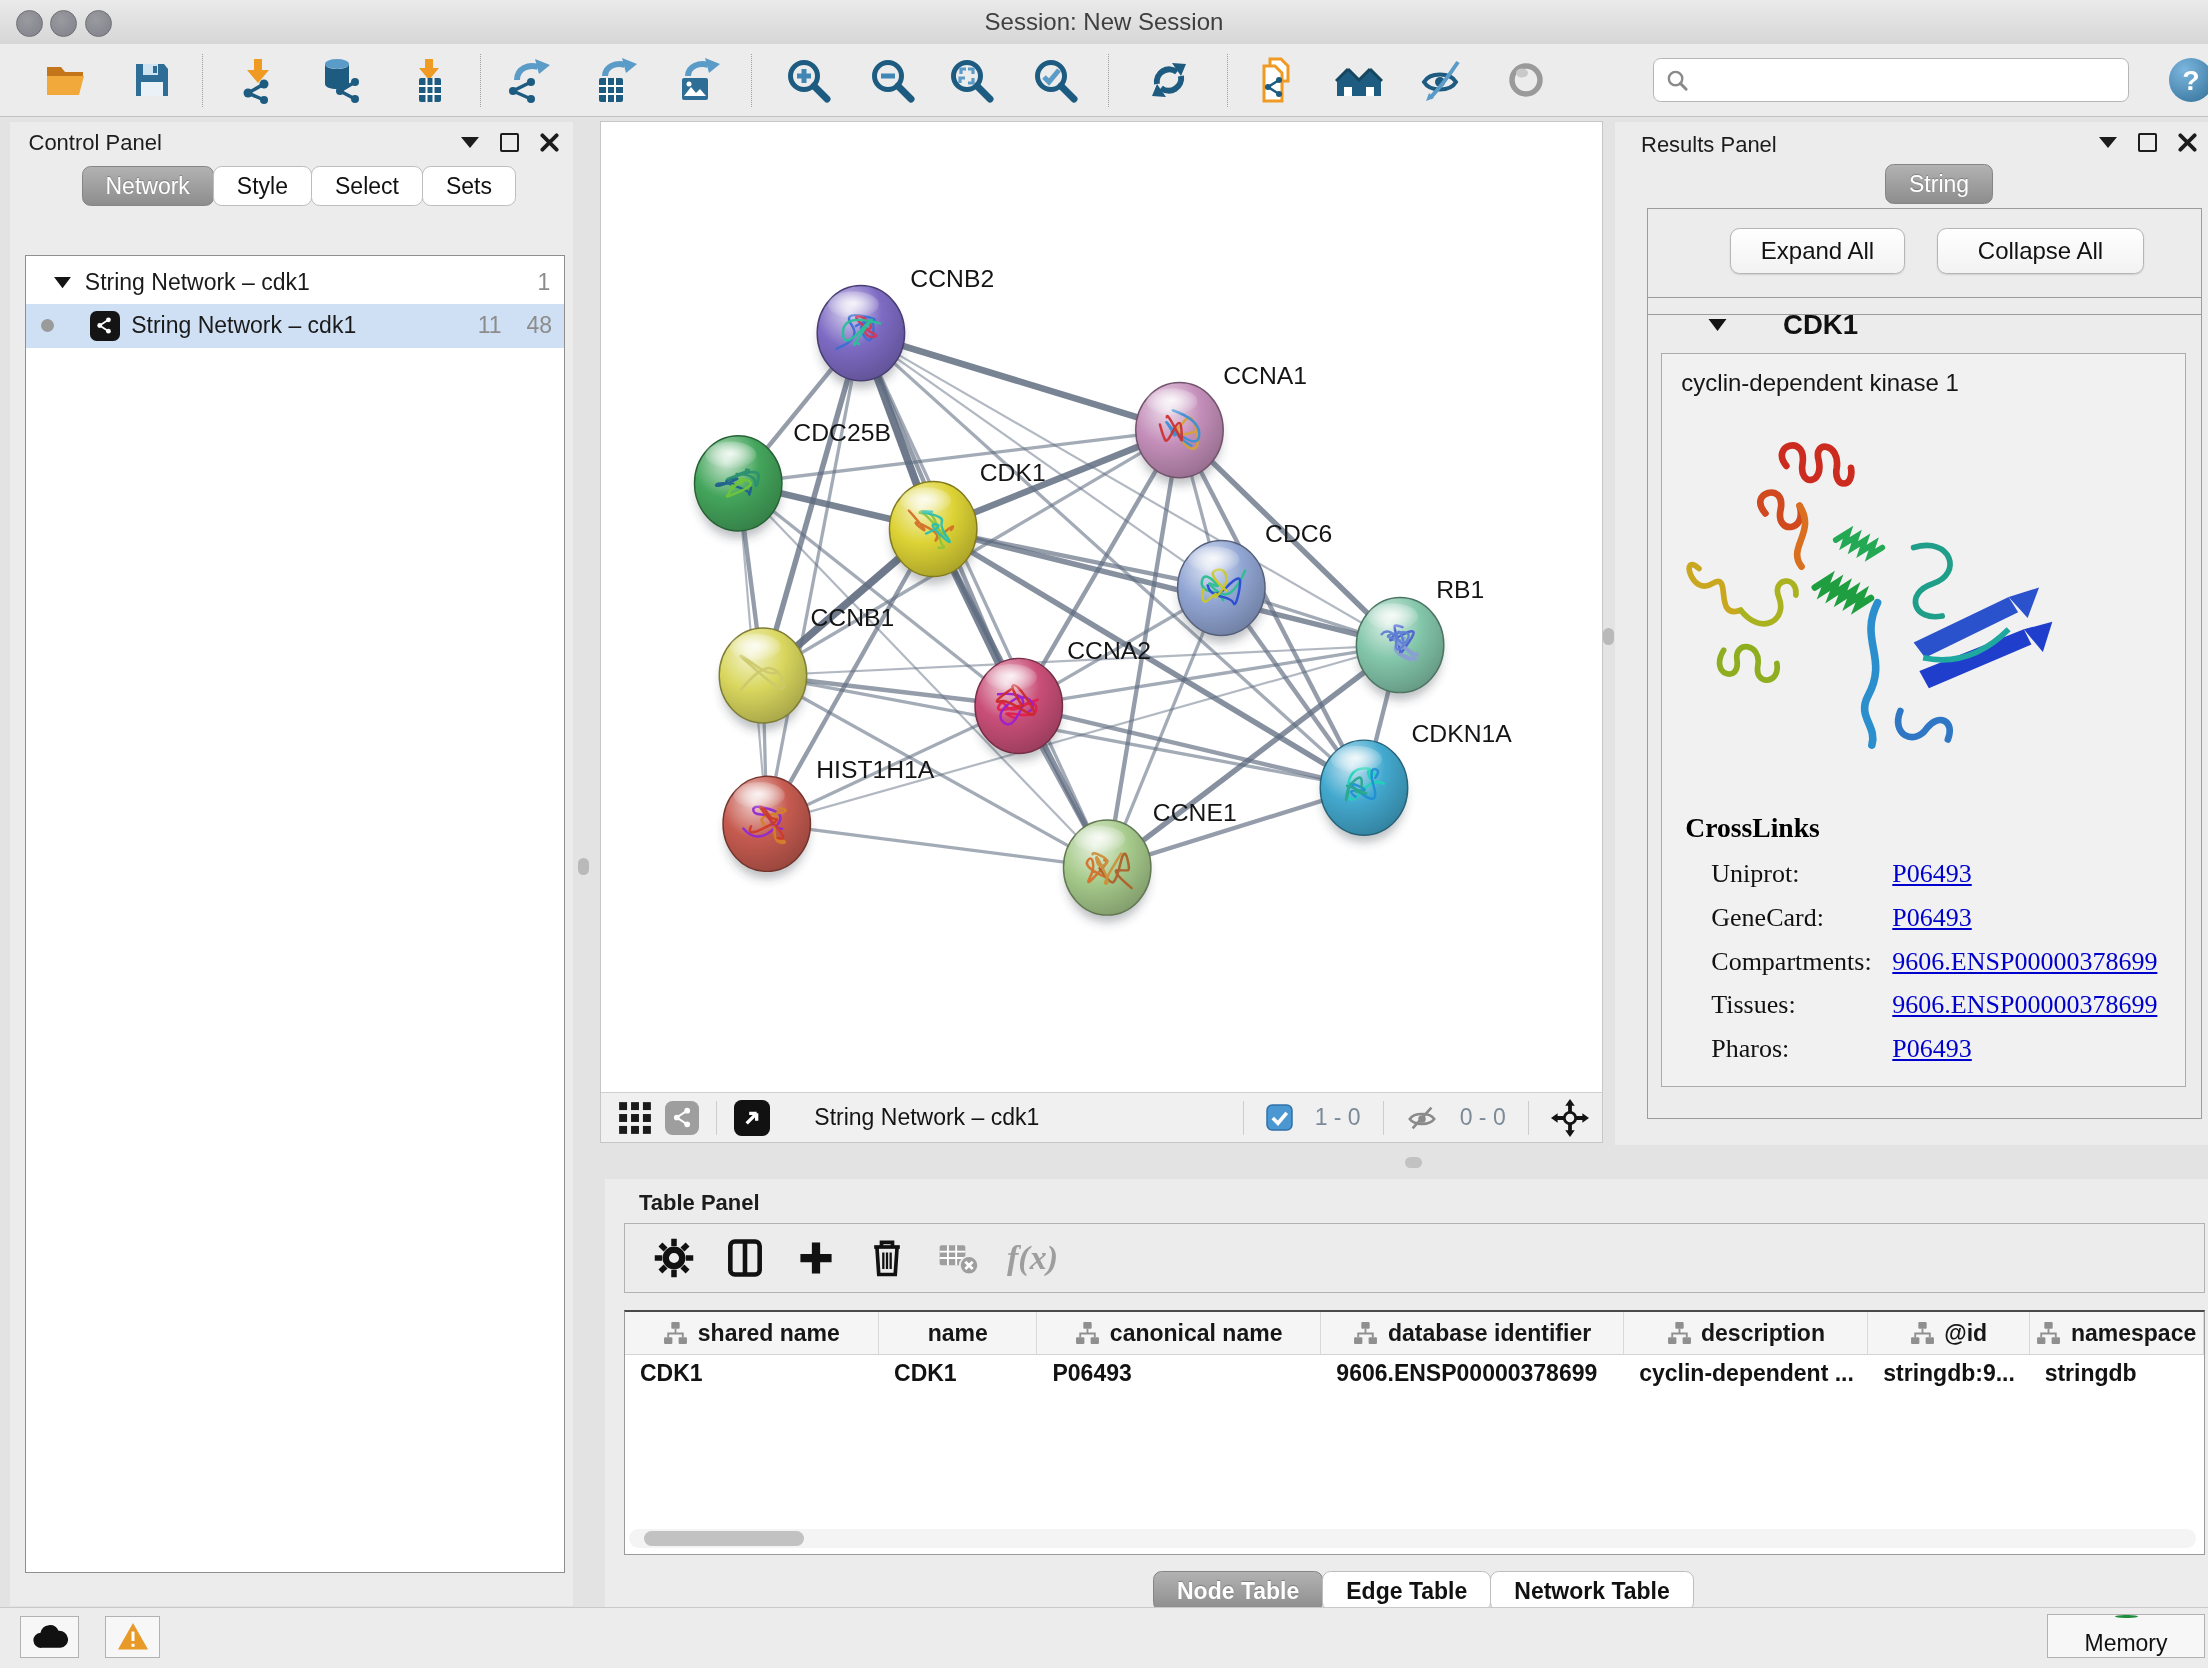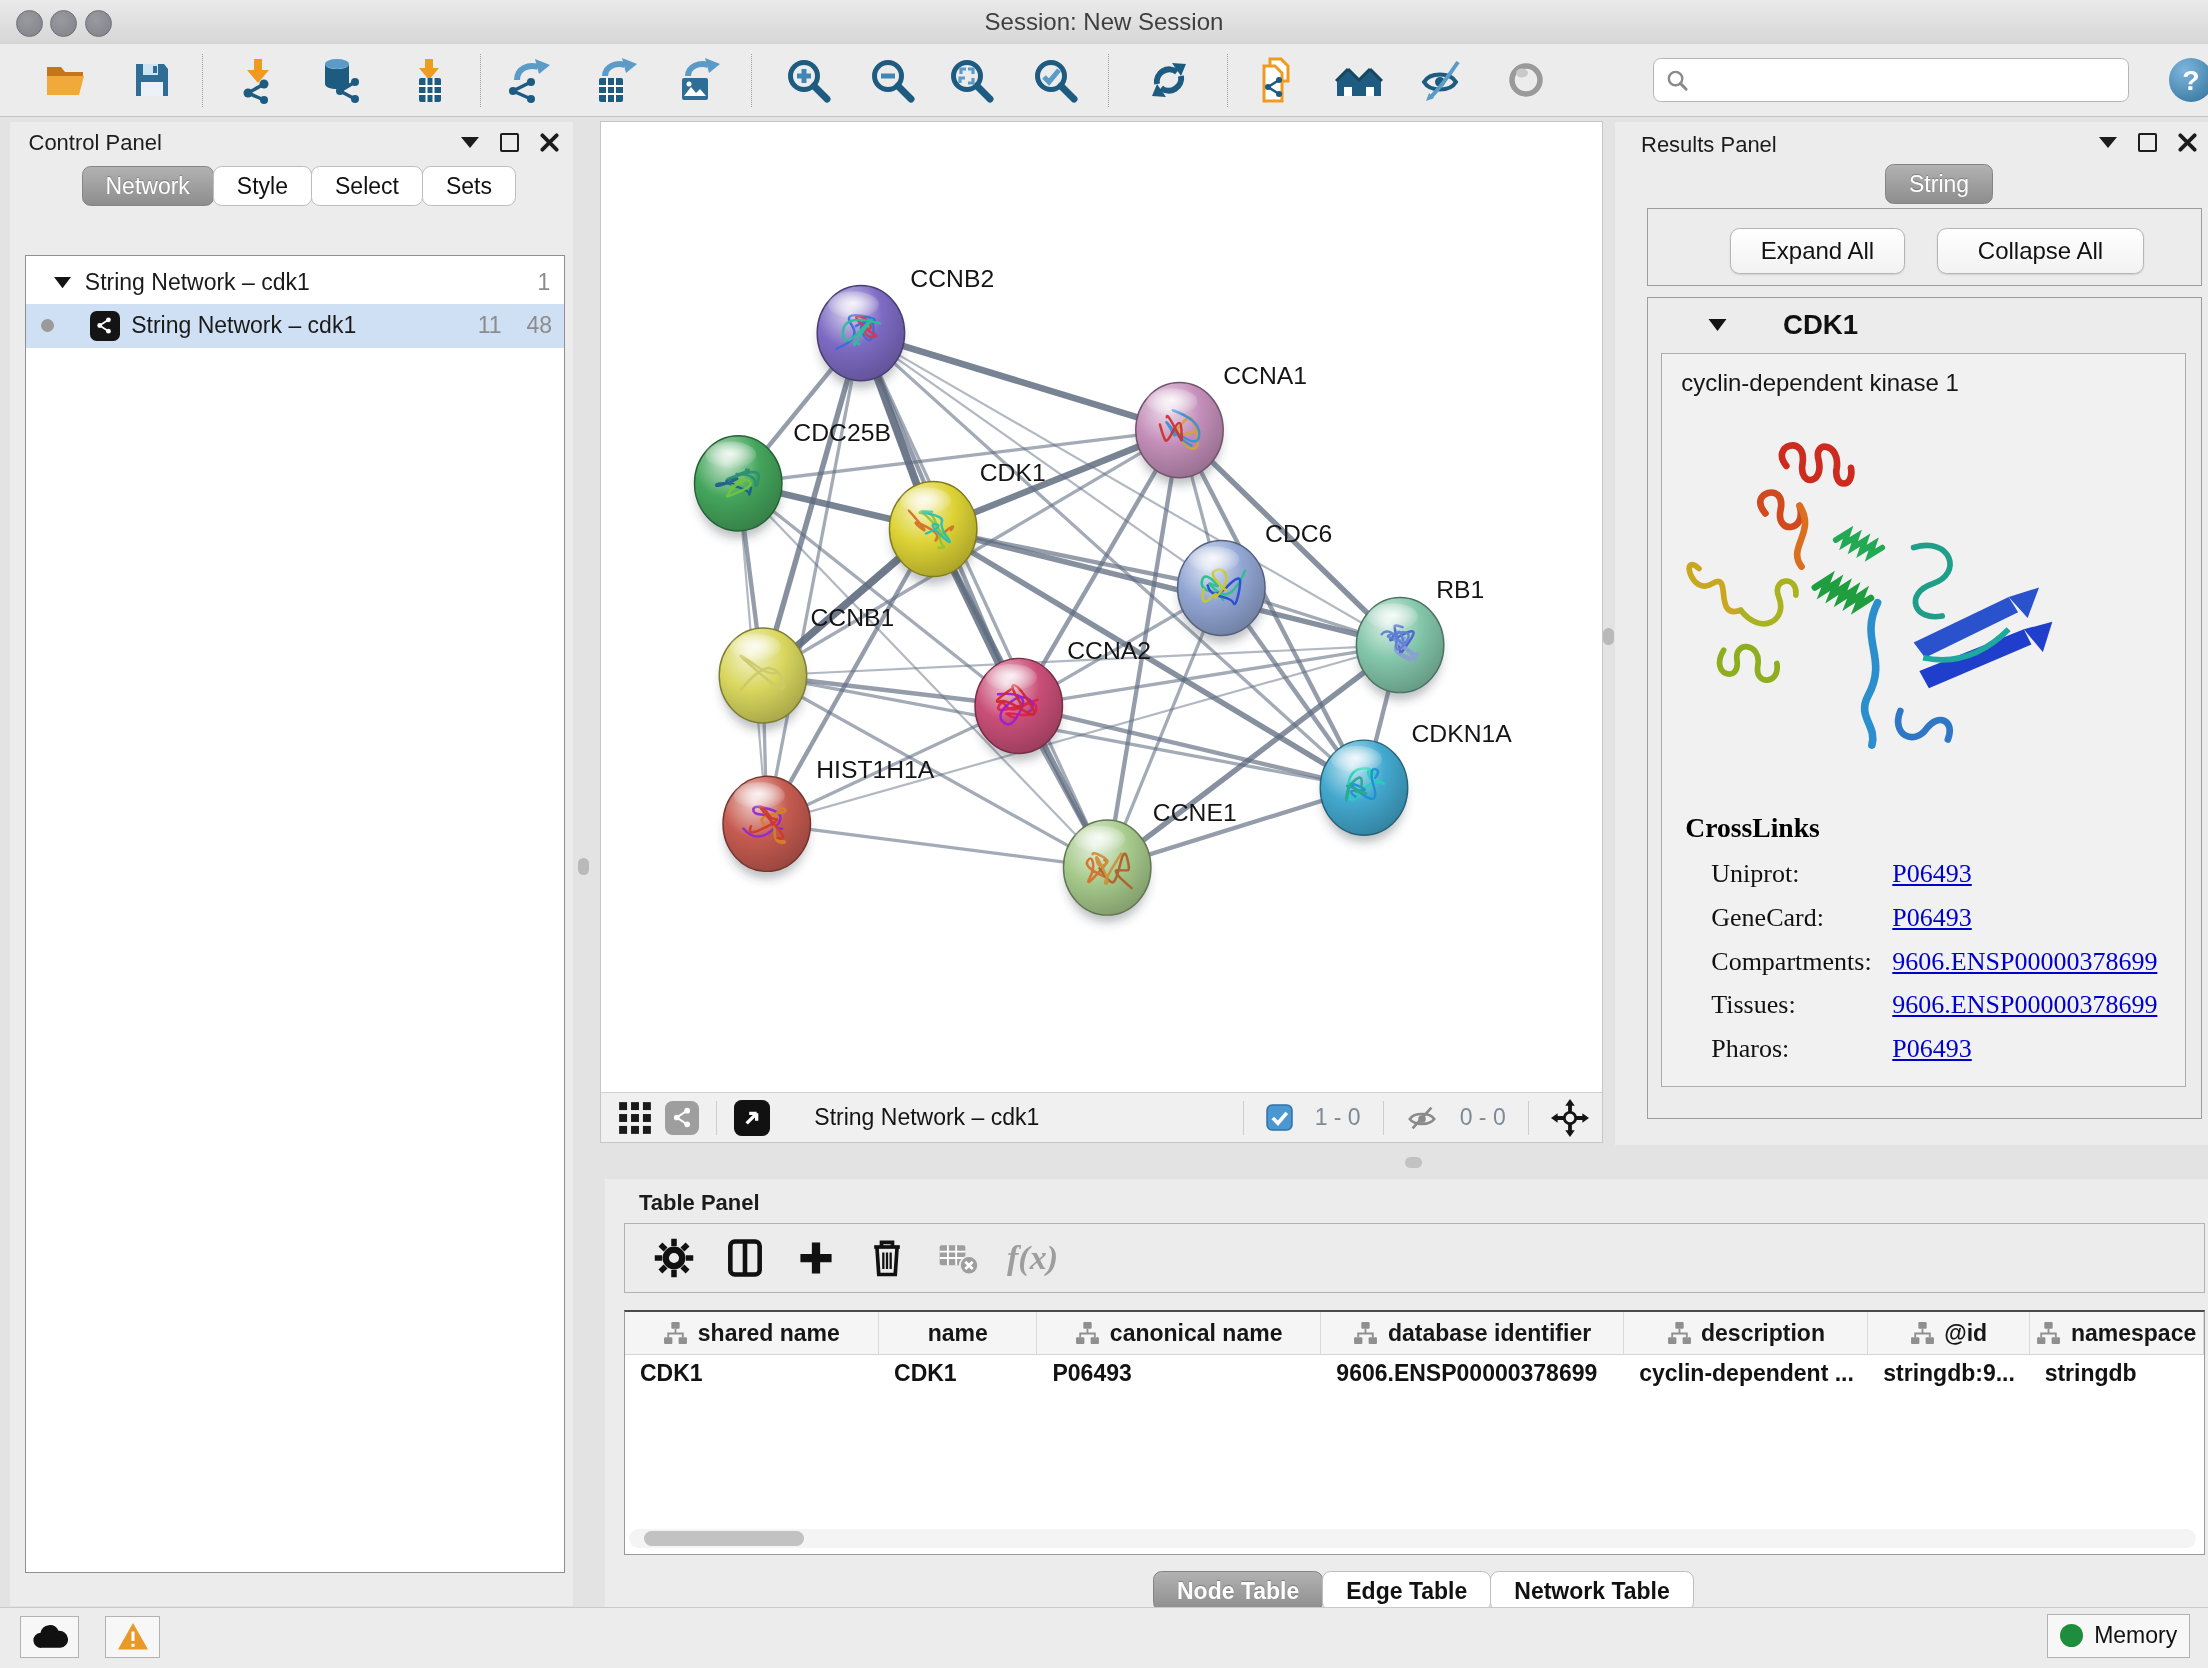--- a/index.html
+++ b/index.html
@@ -56,21 +56,21 @@
     border-top:1px solid #cfcfcf;display:flex;align-items:center;}
   .nv-sep{width:0;height:34px;border-left:1px solid #cdcdcd;}
   #nv-title{font-size:23px;color:#141414;}
   .nv-count{font-size:23px;color:#7b8a99;}
   
   .split-dot-v{width:11.4px;height:17px;border-radius:5.7px;background:#b9b9b9;}
   .split-dot-h{width:17px;height:11.4px;border-radius:5.7px;background:#c2c2c2;}
   
   #results-panel{left:1615px;top:122px;width:593px;height:1023px;background:#ececec;}
   #rp-tab{position:absolute;left:255px;top:42px;}
-  #rp-buttons-box{position:absolute;left:32px;top:86px;width:555px;height:78px;border:1.9px solid #9c9c9c;box-sizing:border-box;}
+  #rp-buttons-box{position:absolute;left:32px;top:86px;width:555px;height:107px;border:1.9px solid #9c9c9c;box-sizing:border-box;}
   .rp-btn{position:absolute;top:19px;height:44px;line-height:44px;background:linear-gradient(#ffffff,#f2f2f2);
     border:1px solid #b5b5b5;border-radius:9.5px;font-size:24px;color:#111;text-align:center;box-shadow:0 1px 1.9px rgba(0,0,0,.12);}
   #rp-entry-box{position:absolute;left:32px;top:175px;width:555px;height:822px;border:1.9px solid #9c9c9c;box-sizing:border-box;}
   #rp-entry-header{position:absolute;left:0;top:0;width:100%;height:53px;display:flex;align-items:center;}
   #rp-gene{font-size:27.6px;font-weight:bold;color:#111;}
   #rp-inner{position:absolute;left:13.3px;top:55px;width:525px;height:734px;background:#f1f1f1;border:1.4px solid #ababab;box-sizing:border-box;}
   #rp-desc{position:absolute;left:19px;top:15px;font-size:24px;color:#161616;}
   #rp-protein{position:absolute;left:11.4px;top:72px;}
   #rp-cross{font-family:"Liberation Serif","DejaVu Serif",serif;}
   #rp-cross-title{position:absolute;left:23px;top:458px;font-size:27.6px;font-weight:bold;color:#000;}
@@ -91,21 +91,21 @@
   .th-cell svg{width:25px;height:25px;flex:0 0 auto;}
   #tp-row{display:flex;height:36px;align-items:center;}
   .td-cell{padding-left:15px;font-size:23px;color:#121212;overflow:hidden;white-space:nowrap;box-sizing:border-box;}
   #tp-scrollbar{position:absolute;left:3.8px;bottom:5.7px;width:1567px;height:19px;background:#f4f4f4;border-radius:9.5px;}
   #tp-thumb{position:absolute;left:15px;top:1.9px;width:160px;height:15px;background:#c2c2c2;border-radius:7.6px;}
   #tp-tabs{position:absolute;left:533px;top:392px;}
   
   #statusbar{left:0;top:1607px;width:2208px;height:61px;background:#ececec;border-top:1px solid #c9c9c9;}
   .sb-btn{position:absolute;top:7.6px;height:42px;background:#f7f7f7;border:1.9px solid #b2b2b2;
     display:flex;align-items:center;justify-content:center;box-sizing:border-box;}
-  #memory-btn{left:2047px;top:5.7px;width:143px;height:44px;gap:11.4px;font-size:23px;color:#111;}
+  #memory-btn{left:2047px;top:5.7px;width:158px;height:44px;gap:11.4px;font-size:23px;color:#111;flex-direction:column;}
   .mem-dot{width:23px;height:23px;border-radius:50%;background:#1e8e3e;}
   text.node-label{font-family:"Liberation Sans","DejaVu Sans",sans-serif;font-size:26px;fill:#141414;}
 </style>
 </head>
 <body>
 
 <svg width="0" height="0" style="position:absolute" aria-hidden="true">
   <defs>
     <g id="sym-gear">
       <circle cx="24" cy="24" r="9" fill="none" stroke="currentColor" stroke-width="7"></circle>

